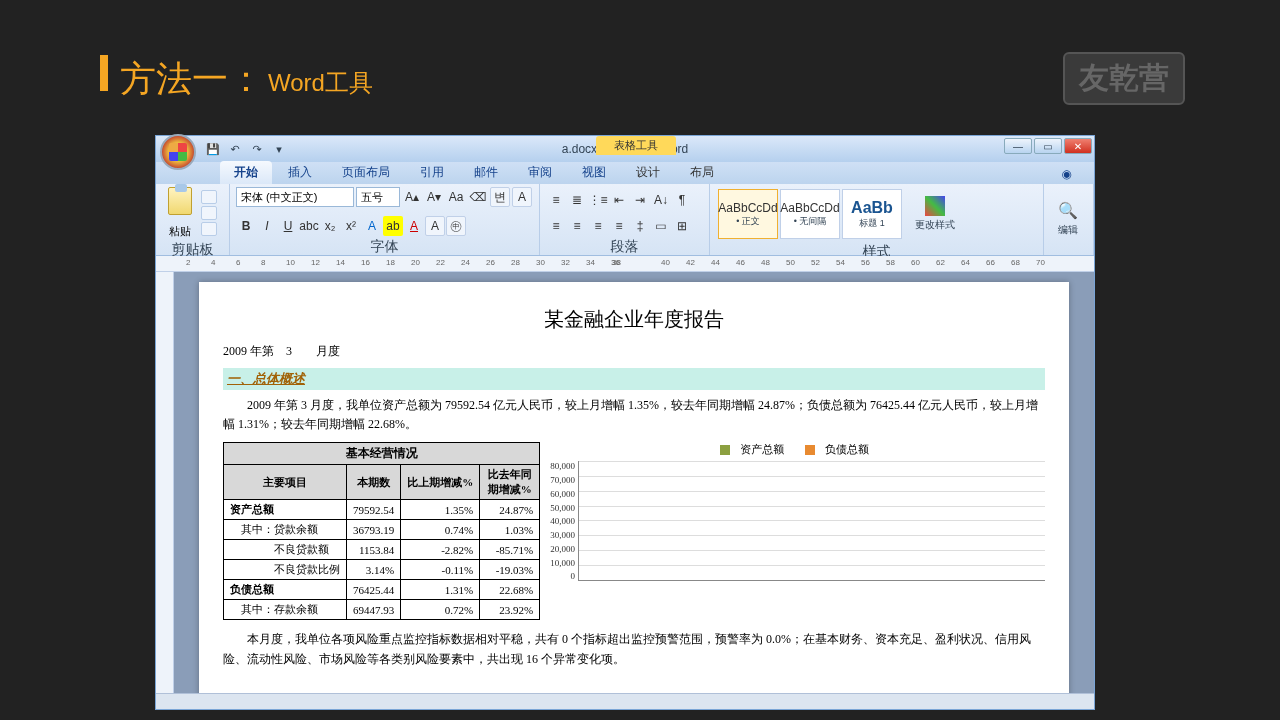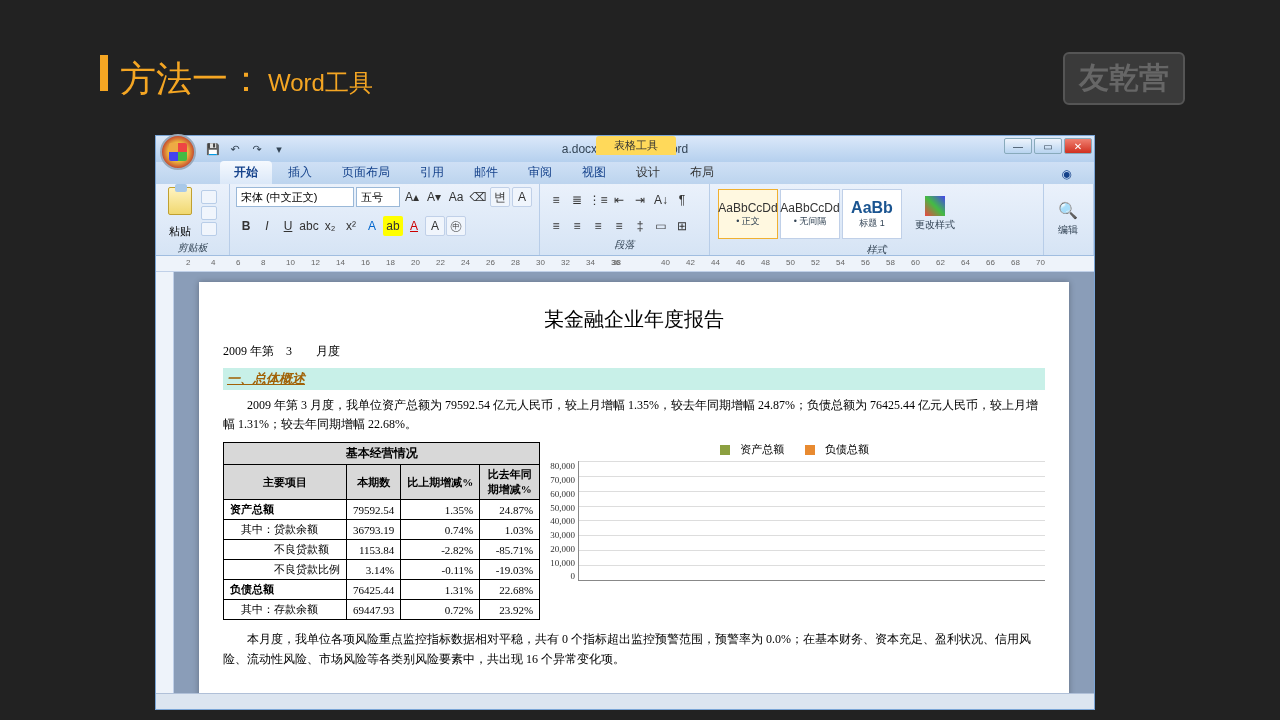--- a/index.html
+++ b/index.html
@@ -27,21 +27,21 @@
 
 .tabs { height: 22px; display: flex; align-items: flex-end; background: linear-gradient(#cfe0f5, #bcd4ee); padding-left: 64px; gap: 2px; position: relative; }
 .tabs span { padding: 3px 14px; font-size: 12px; color: #15428b; }
 .tabs .active { background: linear-gradient(#f5f9fe, #dbe8f8); border-radius: 4px 4px 0 0; color: #15428b; font-weight: bold; }
 .tabs .ctx { color: #333; }
 .help-icon { position: absolute; right: 8px; color: #15428b; }
 
 .ribbon { height: 72px; background: linear-gradient(#eaf1fb, #d6e4f5); display: flex; border-bottom: 1px solid #a0bde0; }
 .rgroup { border-right: 1px solid #b8cde8; display: flex; flex-direction: column; padding: 3px 6px; }
 .rgroup .body { flex: 1; display: flex; align-items: center; gap: 3px; }
-.rgroup .lbl { text-align: center; font-size: 10px; color: #345; padding-top: 2px; font-style: italic; }
+.rgroup .lbl { text-align: center; font-size: 14px; color: #345; padding-top: 2px; }
 .paste-btn { width: 36px; display: flex; flex-direction: column; align-items: center; gap: 9px; }
 .paste-btn .ico { width: 24px; height: 28px; background: linear-gradient(#fff3c0, #f0d870); border: 1px solid #c0a030; border-radius: 2px; position: relative; }
 .paste-btn .ico::before { content: ""; position: absolute; top: -4px; left: 6px; width: 12px; height: 8px; background: #a8c8e8; border-radius: 2px; }
 .clip-side { display: flex; flex-direction: column; gap: 2px; }
 .clip-side span { width: 16px; height: 14px; background: #f0f5fc; border: 1px solid #b8cde8; border-radius: 2px; }
 .font-top { display: flex; gap: 2px; align-items: center; }
 .font-sel { height: 20px; background: #fff; border: 1px solid #9ab8d8; font-size: 11px; padding: 0 4px; }
 .btn-row { display: flex; gap: 1px; margin-top: 3px; }
 .sb { width: 20px; height: 20px; display: inline-flex; align-items: center; justify-content: center; background: transparent; font-size: 12px; color: #333; border-radius: 2px; }
 .sb.border { border: 1px solid #c0d0e8; background: #f0f5fc; }
@@ -172,20 +172,21 @@
           <span class="sb">x²</span>
           <span class="sb" style="color:#06c">A</span>
           <span class="sb" style="background:#ff0">ab</span>
           <span class="sb" style="color:#c00">
               <u>A</u>
             </span>
           <span class="sb border">A</span>
           <span class="sb border">㊥</span>
         </div>
       </div>
+      <div class="lbl">字体</div>
     </div>
 
     <div class="rgroup" style="width:170px">
       <div class="body" style="flex-direction:column;align-items:flex-start;gap:3px">
         <div class="btn-row">
           <span class="sb">≡</span>
           <span class="sb">≣</span>
           <span class="sb">⋮≡</span>
           <span class="sb">⇤</span>
           <span class="sb">⇥</span>

